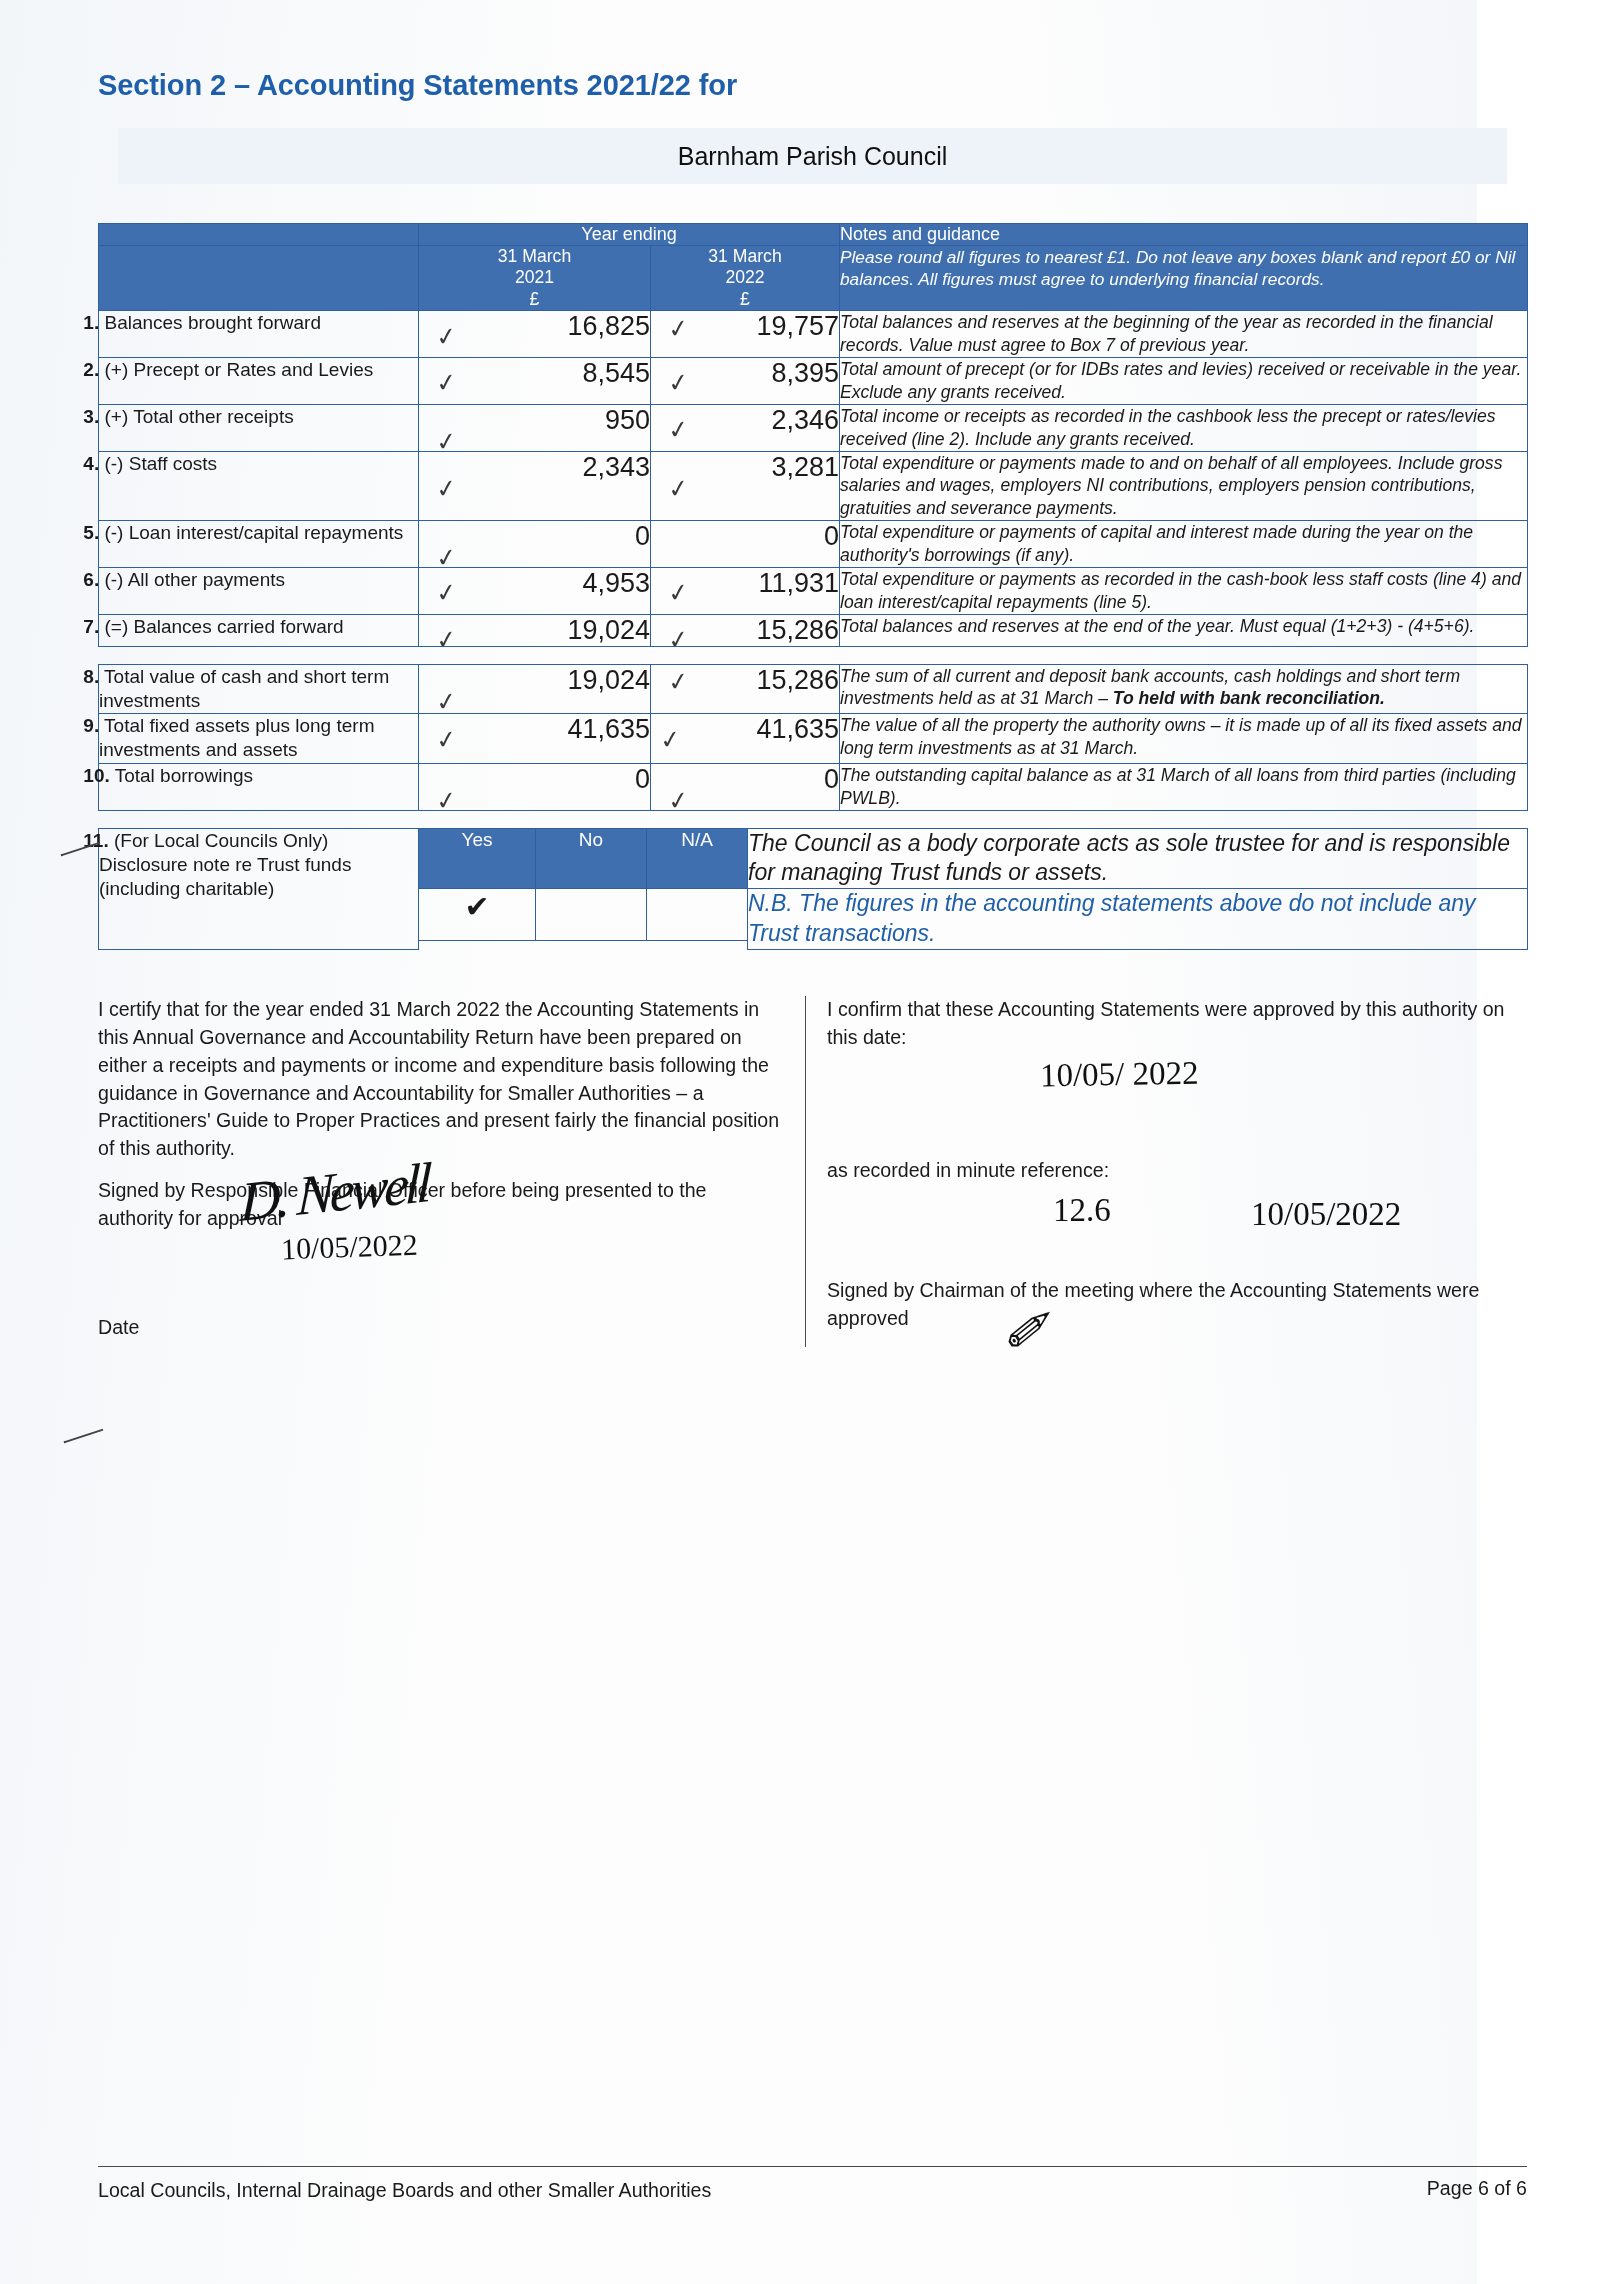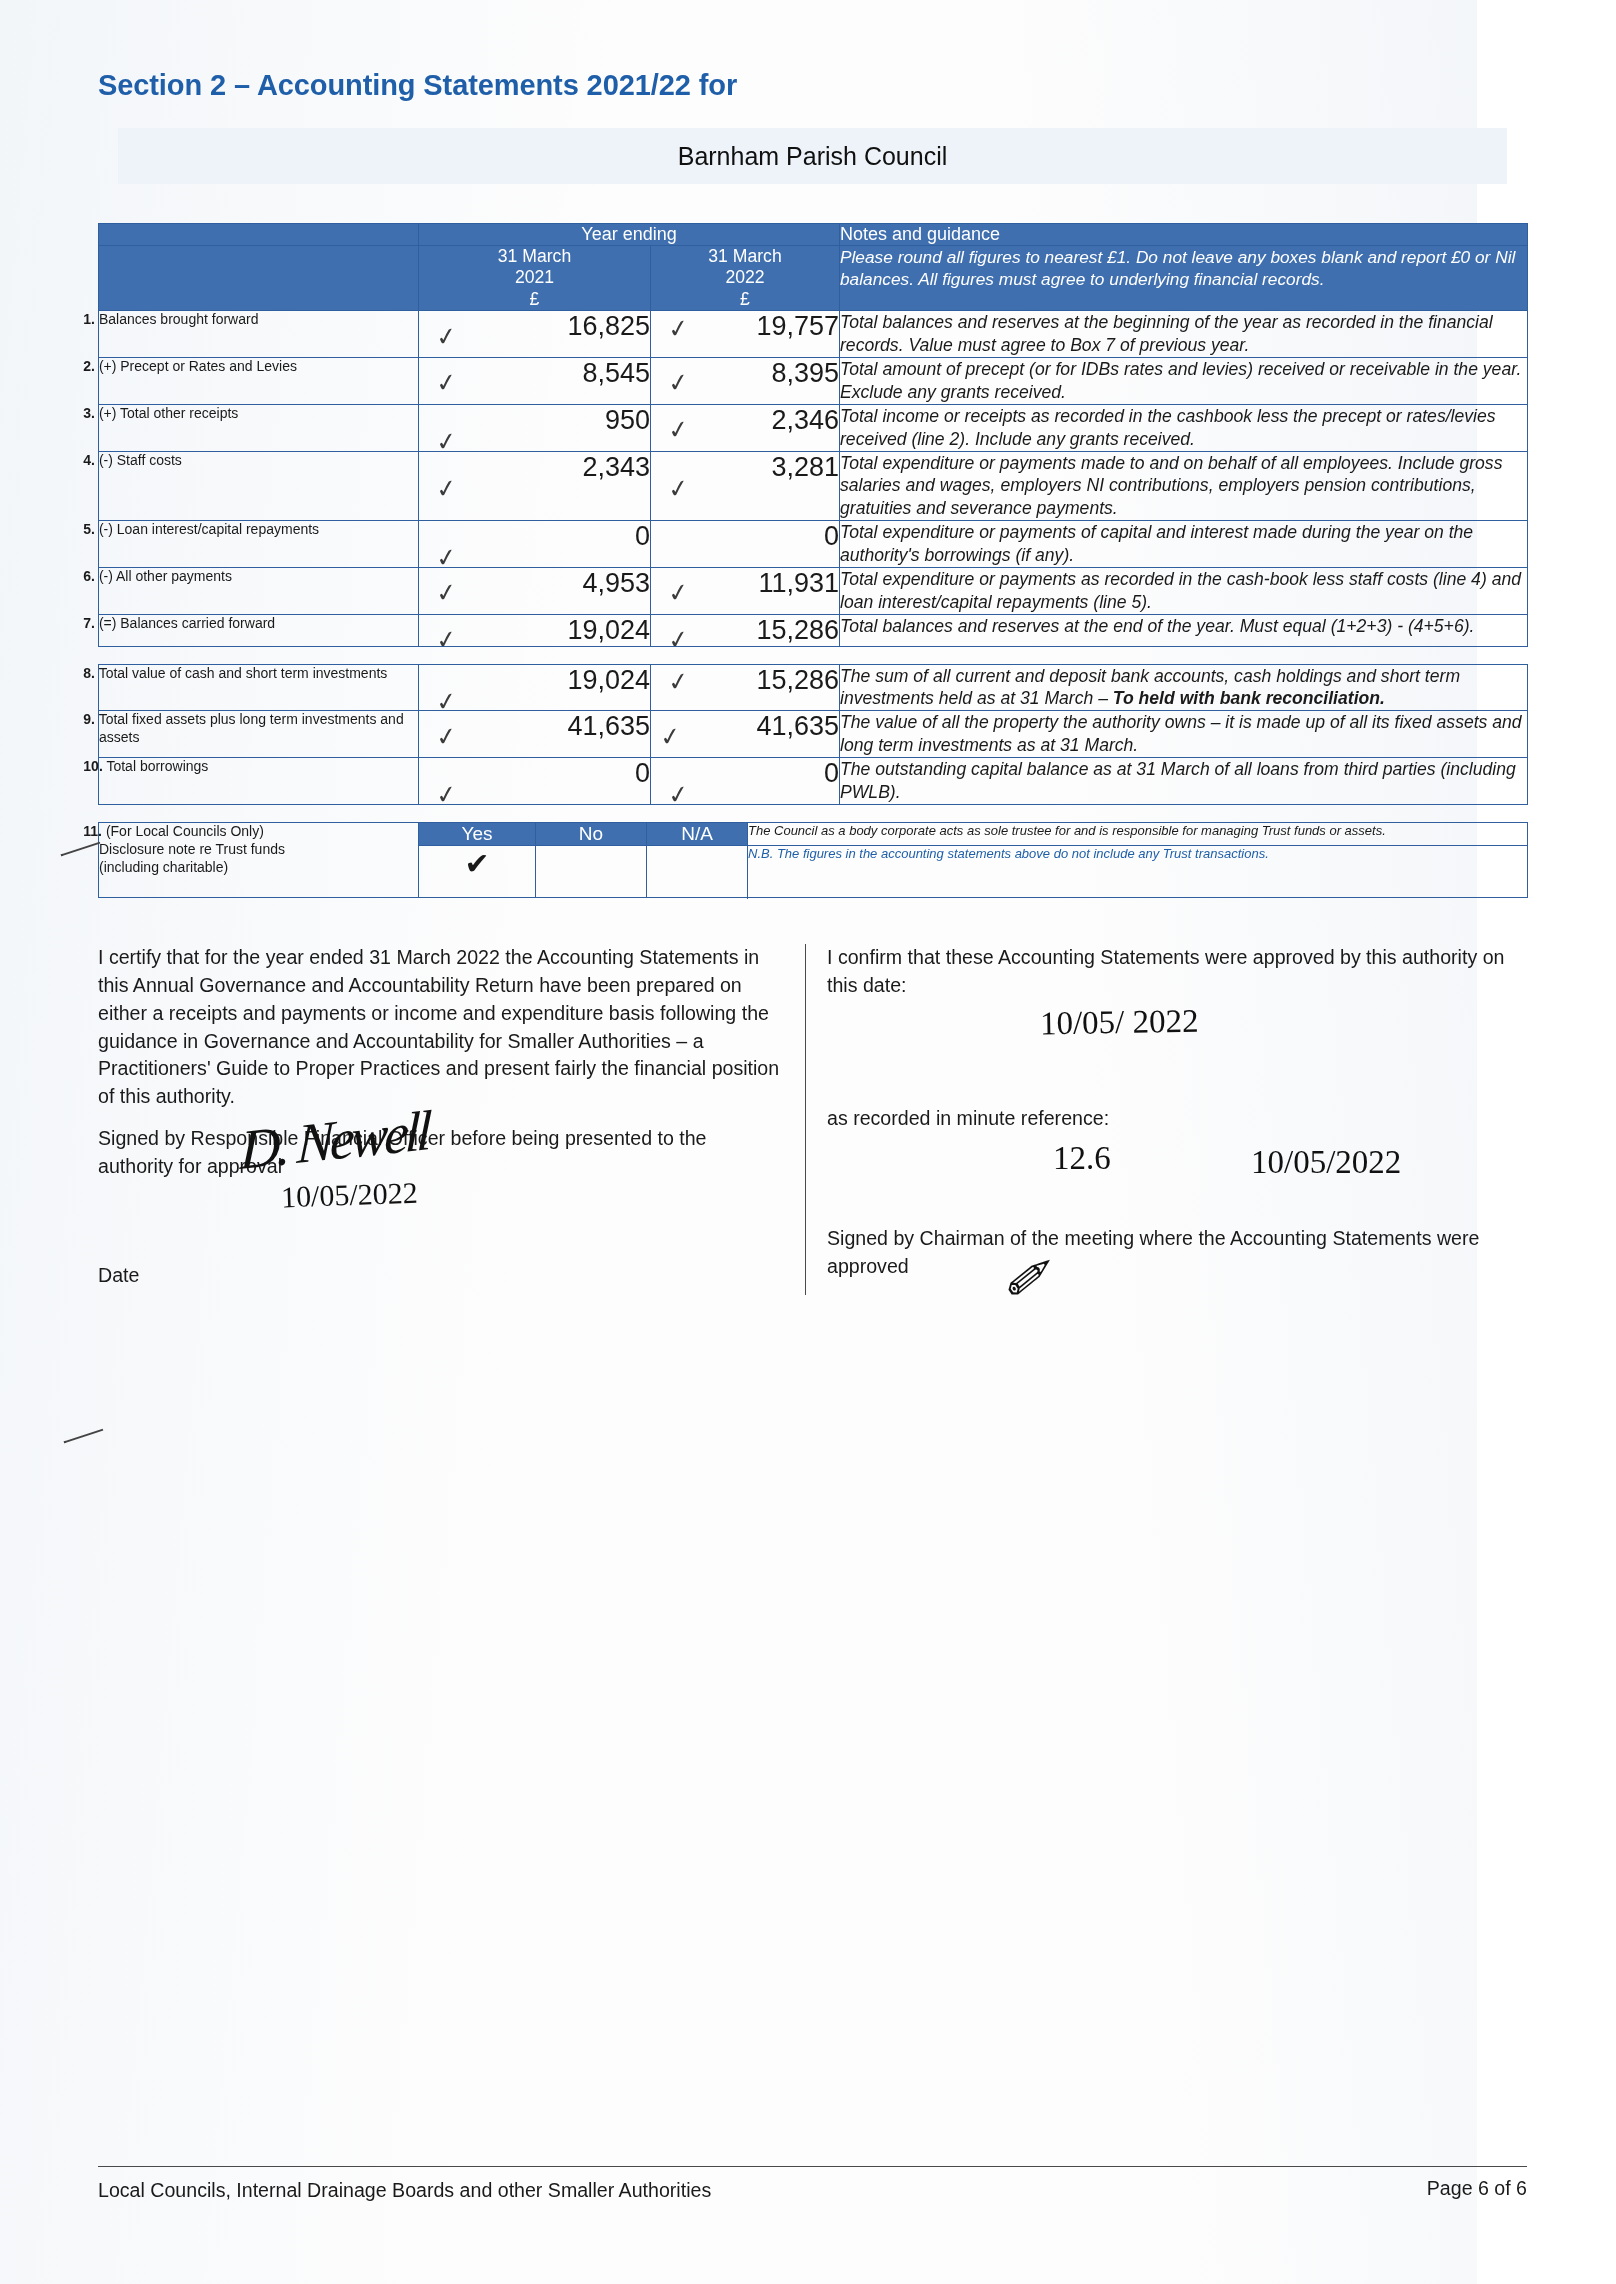--- a/index.html
+++ b/index.html
@@ -91,21 +91,21 @@
   }
   .hdr-guid {
     font-size: 17.3px;
     font-style: italic;
     line-height: 1.3;
     padding: 5.2px 10.4px 6.5px 11.7px;
     text-align: left;
     font-weight: normal;
   }
   .lbl {
-    font-size: 14px;
+    font-size: 19px;
     line-height: 1.28;
     padding: 7.8px 6.5px 7.8px 11.7px;
     text-indent: -15.7px;
     padding-left: 27px;
   }
   .lbl b { font-weight: bold; }
   .num {
     font-size: 27px;
     text-align: right;
     padding: 6.5px 9px 7.8px 3.9px;
@@ -149,21 +149,21 @@
     font-size: 19px;
     padding: 5.2px 0 6.5px 0;
   }
   .yn-cell {
     height: 51px;
     text-align: center;
     font-size: 30px;
     padding-top: 3.9px;
   }
   .trust-note {
-    font-size: 13px;
+    font-size: 23px;
     font-style: italic;
     line-height: 1.3;
     padding: 6.5px 11.7px 6.5px 11.7px;
     margin-top: 8px;
   }
   .trust-note.blue { color: #1f5fa9; }
   
   .cert {
     display: flex;
     margin-top: 46px;

